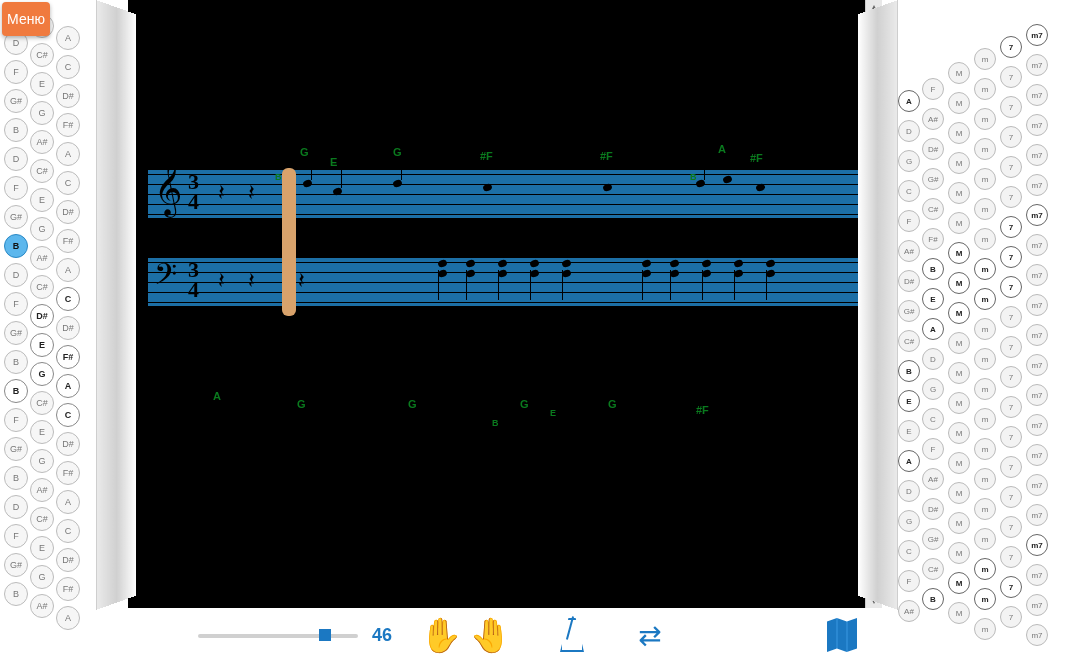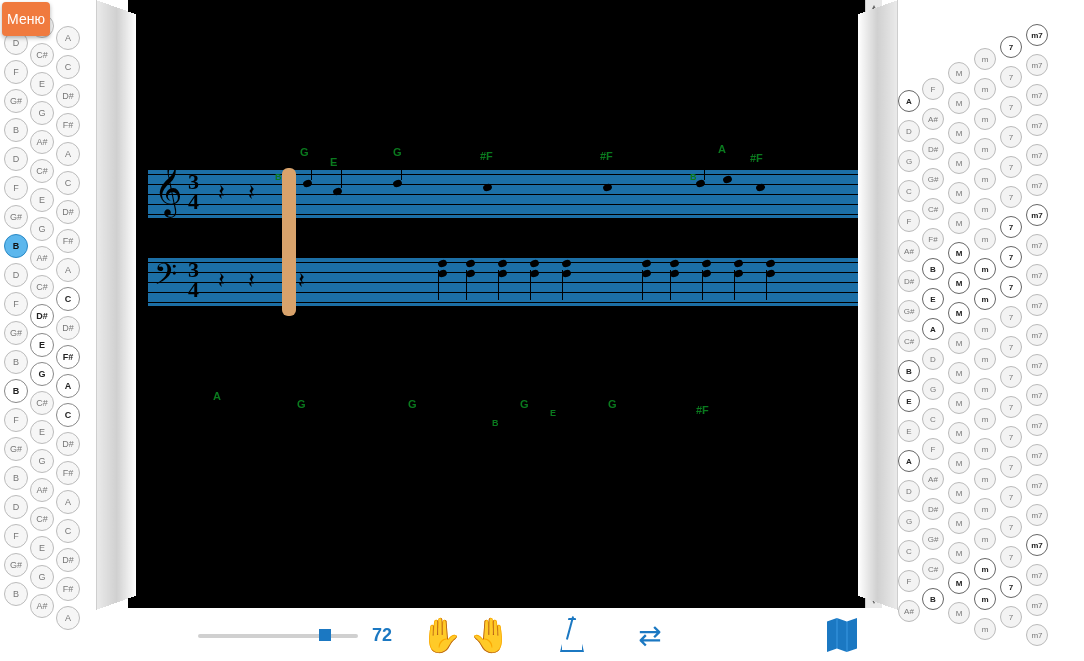--- a/index.html
+++ b/index.html
@@ -363,21 +363,21 @@
     <div class="btn-sm lbl" style="left: 128px; top: 564px;">m7</div>
     <div class="btn-sm lbl" style="left: 128px; top: 594px;">m7</div>
     <div class="btn-sm lbl" style="left: 128px; top: 624px;">m7</div>
   </div>
 
 <div class="toolbar">
   <div class="slider-wrap">
     <div class="slider-track"></div>
     <div class="slider-thumb" id="sliderThumb" style="left: 121.36px;"></div>
   </div>
-  <div class="tempo-val">72</div>
+  <div class="tempo-val">46</div>
   <div class="tool-icon">
       <span class="hand">✋</span>
     </div>
   <div class="tool-icon" style="margin-left:8px">
       <span class="hand" style="transform:scaleX(-1)">✋</span>
     </div>
   <div class="tool-icon" style="margin-left:40px">
       <div class="metronome-shape"></div>
     </div>
   <div class="tool-icon" style="margin-left:40px">

